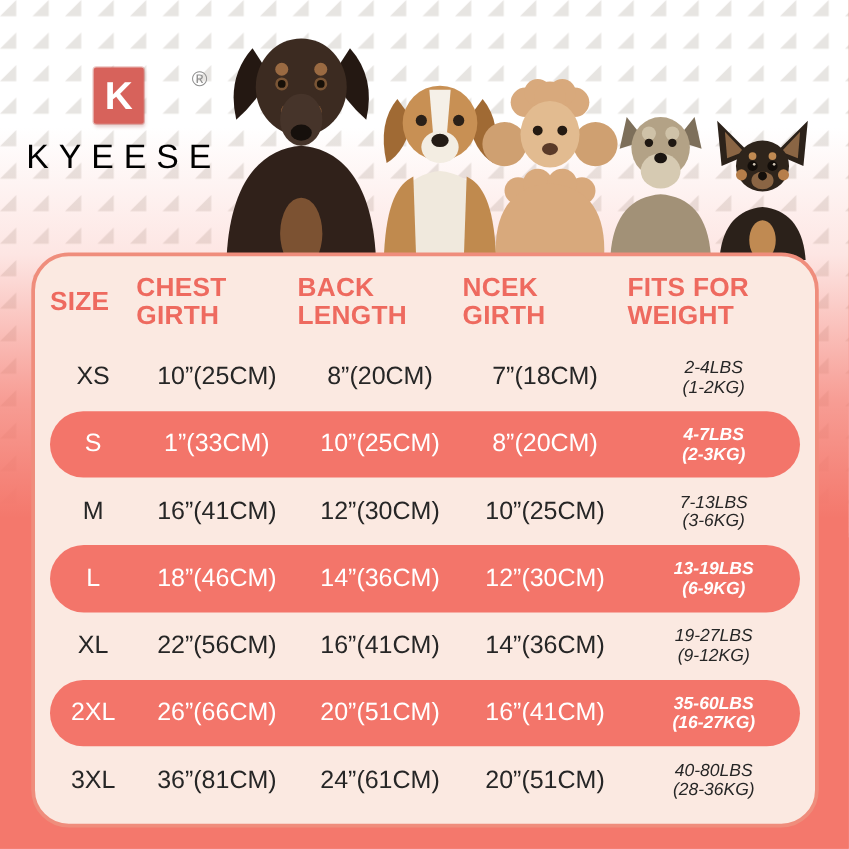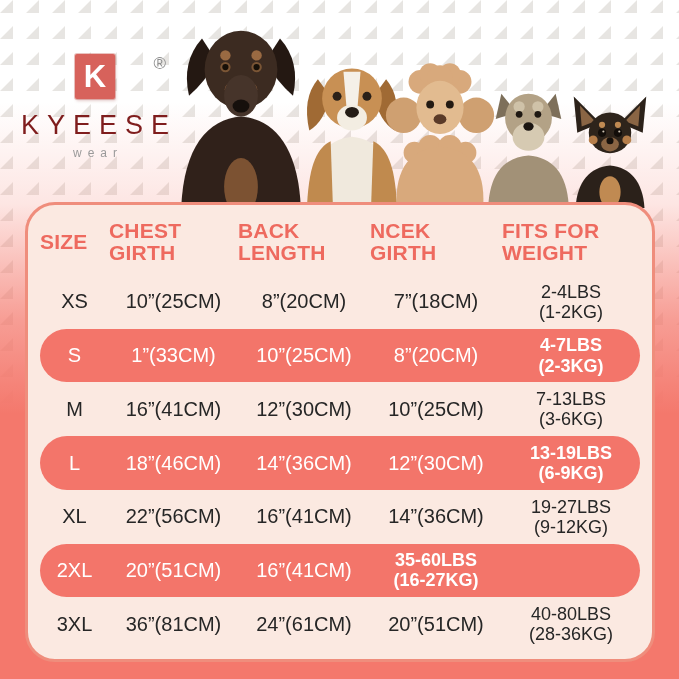--- a/index.html
+++ b/index.html
@@ -21,40 +21,40 @@
       rgba(244,120,108,1) 100%);
   }
   .dog{position:absolute;z-index:2;}
   .logo{position:absolute;left:12px;top:54px;width:166px;z-index:3;text-align:center;}
   .k-badge{
     width:40px;height:45px;margin:0 auto;background:#d7625b;color:#fff;
     font-weight:700;font-size:31px;line-height:45px;border-radius:2px;
     box-shadow:0 0 0 1px rgba(198,86,78,.35), 1px 2px 3px rgba(150,60,55,.25);
   }
   .reg{position:absolute;right:12px;top:0;font-size:17px;color:#8e8e8e;}
-  .brand-name{margin-top:11px;font-size:27px;letter-spacing:8px;padding-left:8px;color:#7f1d1d;}
+  .brand-name{margin-top:11px;font-size:27px;letter-spacing:8px;padding-left:8px;color:#000000;}
   .brand-sub{margin-top:5px;font-size:12px;letter-spacing:6px;padding-left:6px;color:#9a9a9a;}
 
   .panel{
     position:absolute;left:25px;top:202px;width:630px;height:460px;z-index:5;
     box-sizing:border-box;background:#fbe9e1;border:3px solid #ef8d7c;border-radius:30px;
     display:flex;flex-direction:column;padding:6px 0 8px;
   }
   .row{flex:1;display:flex;padding:0 12px;min-height:0;}
   .row.header{flex:0 0 62px;margin-bottom:2px;}
   .pill{
     flex:1;display:grid;grid-template-columns:11.5% 21.5% 22% 22% 23%;
     align-items:center;border-radius:27px;
   }
   .pill.hl{background:#f3756a;}
   .cell{
     text-align:center;font-size:20px;color:#262626;white-space:pre-line;line-height:1.15;
   }
   .hl .cell{color:#ffffff;}
-  .cell:last-child{font-size:18px;line-height:1.12;}
+  .cell:last-child{font-size:14px;line-height:1.12;font-style:italic;}
   .hl .cell:last-child{font-weight:700;}
   .hcell{
     text-align:left;font-weight:700;font-size:21px;line-height:1.07;
     color:#ee6a5f;white-space:pre-line;letter-spacing:.2px;align-self:center;
   }
 </style>
 </head>
 <body>
 
 <div class="hero">
@@ -157,21 +157,20 @@
     <circle cx="55" cy="54" r="4" fill="#140f0b"></circle>
     <path d="M16 130 C18 100 32 84 55 82 C78 84 92 100 94 130 Z" fill="#2b211a"></path>
     <ellipse cx="55" cy="112" rx="12" ry="18" fill="#c08a52"></ellipse>
   </svg>
 </div>
 
 <div class="logo">
   <span class="reg">®</span>
   <div class="k-badge">K</div>
   <div class="brand-name">KYEESE</div>
-  <div class="brand-sub">wear</div>
 </div>
 
 <div class="panel">
   <div class="row header">
     <div class="pill" id="thead">
         <div class="hcell">SIZE</div>
         <div class="hcell">CHEST
 GIRTH</div>
         <div class="hcell">BACK
 LENGTH</div>
@@ -233,20 +232,21 @@
           <div class="cell">16”(41CM)</div>
           <div class="cell">14”(36CM)</div>
           <div class="cell">19-27LBS
 (9-12KG)</div>
         </div>
   </div>
 
   <div class="row" style="flex:1;">
     <div class="pill hl">
           <div class="cell">2XL</div>
+          <div class="cell">26”(66CM)</div>
           <div class="cell">20”(51CM)</div>
           <div class="cell">16”(41CM)</div>
           <div class="cell">35-60LBS
 (16-27KG)</div>
         </div>
   </div>
 
   <div class="row" style="flex:1;">
     <div class="pill">
           <div class="cell">3XL</div>

